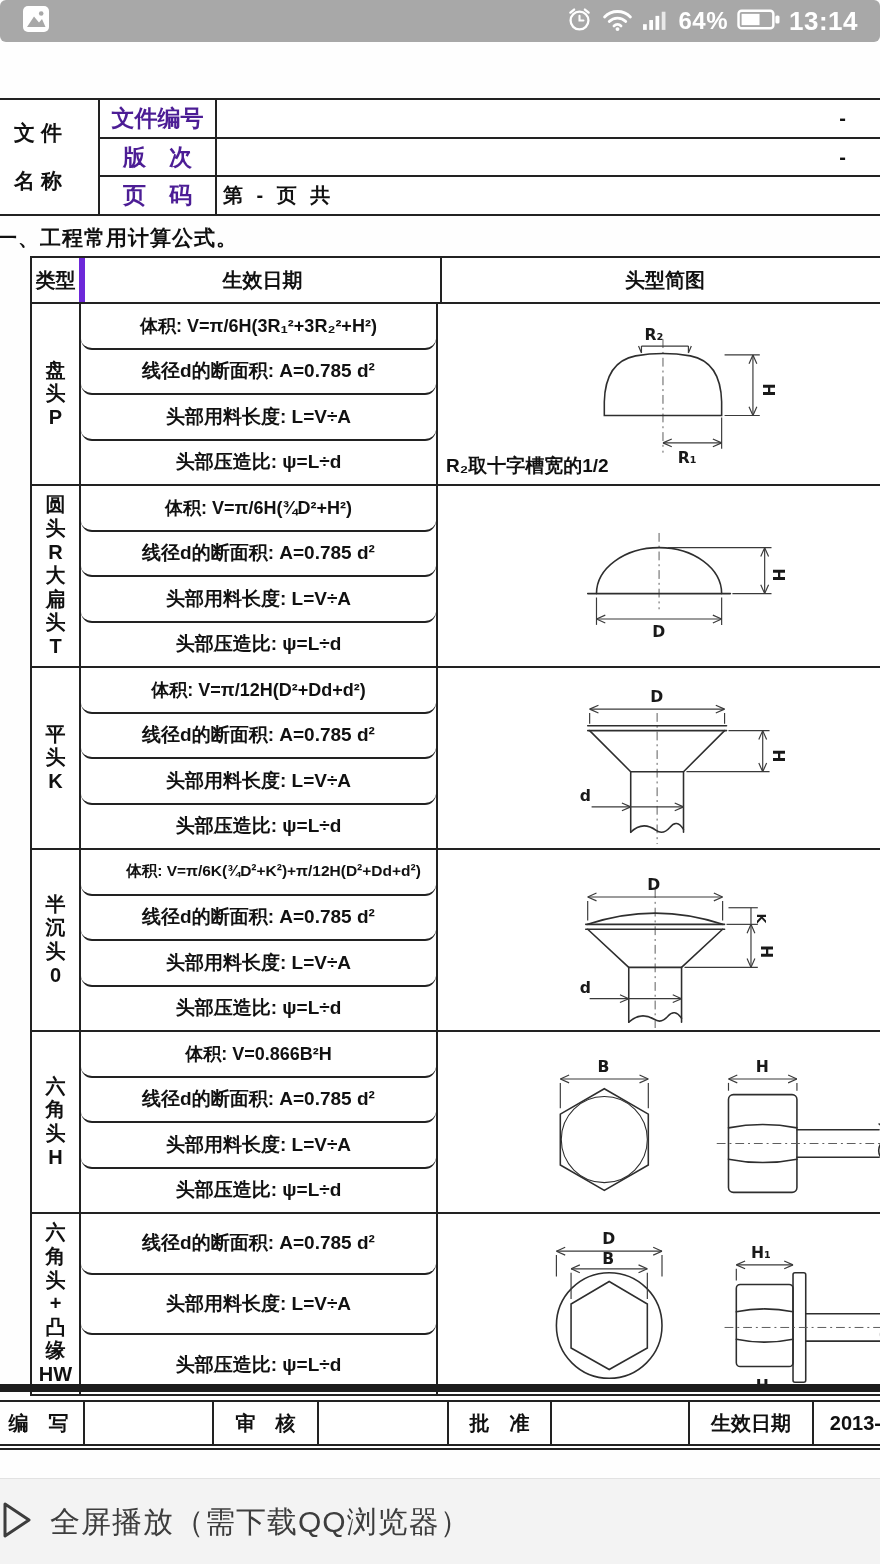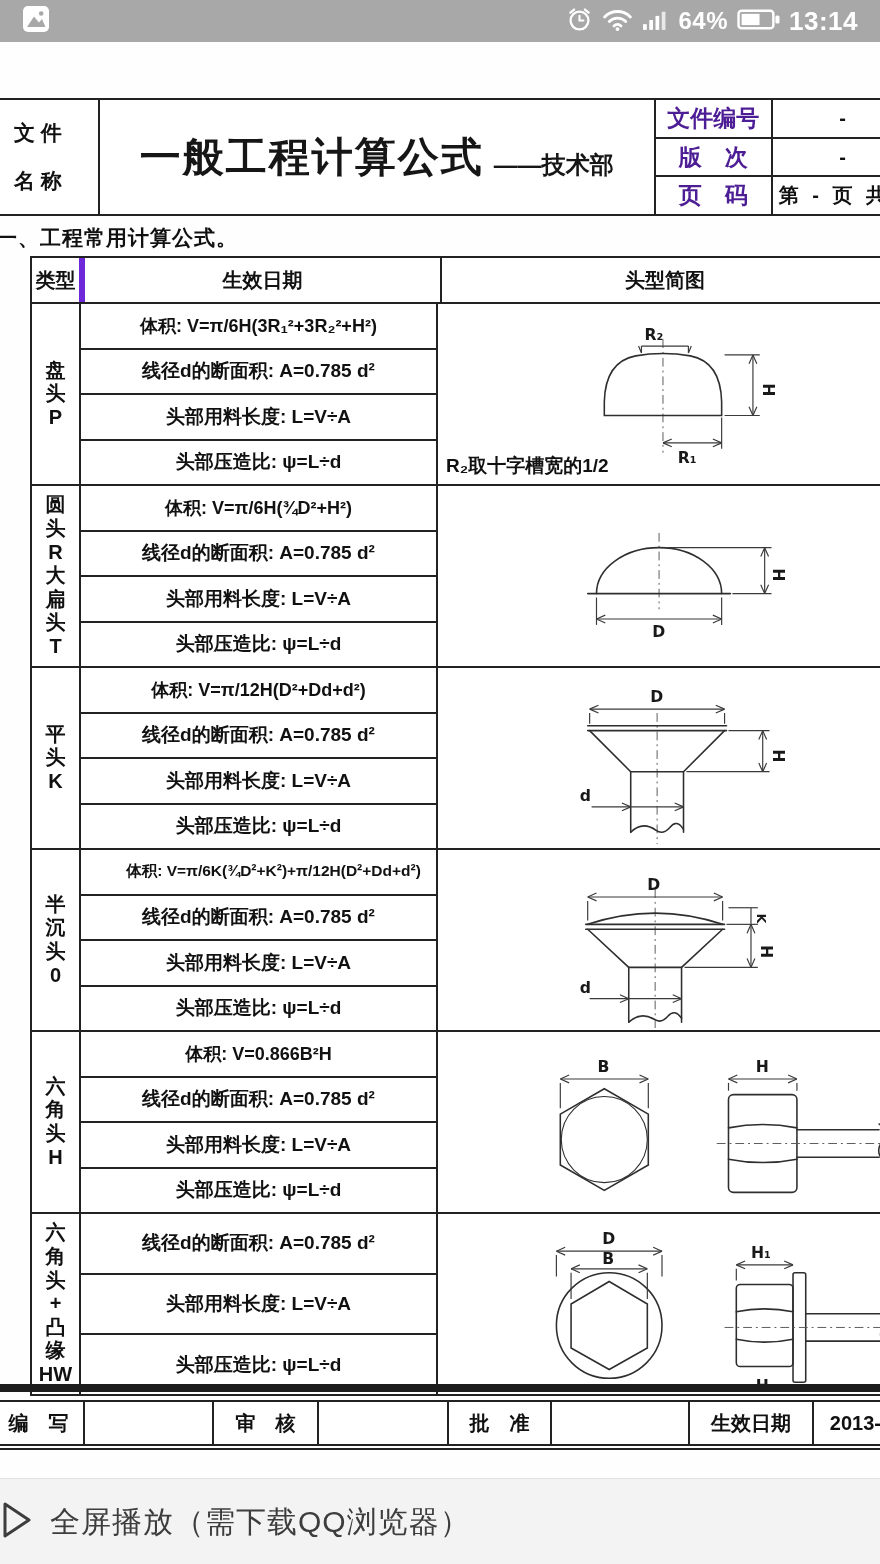--- a/index.html
+++ b/index.html
@@ -1,21 +1,21 @@
 <!DOCTYPE html>
 <html><head>
 <meta charset="utf-8">
 <style>
   html,body{margin:0;padding:0;}
   body{font-family:"Liberation Sans", sans-serif; background:#e9e9e9;}
   .screen{position:relative;width:880px;height:1564px;background:#fefefe;overflow:hidden;margin:0 auto;}
 
   
   .statusbar{position:absolute;left:0;top:0;width:880px;height:42px;background:#a8a8a8;
-    display:flex;align-items:center;justify-content:space-between;padding:0 22px;box-sizing:border-box;}
+    display:flex;align-items:center;justify-content:space-between;padding:0 22px;box-sizing:border-box;border-radius:6px;}
   .sb-right{display:flex;align-items:center;gap:9px;}
   .sb-text{color:#fff;font-size:24px;font-weight:bold;letter-spacing:.5px;}
   .sb-time{font-size:26px;}
 
   
   .hdr-table{position:absolute;left:-48px;top:98px;width:940px;height:118px;
     border:2px solid #222;border-left:none;display:flex;background:#fff;box-sizing:border-box;}
   .hdr-name{width:148px;border-right:2px solid #222;display:flex;flex-direction:column;justify-content:center;
     align-items:center;font-weight:bold;font-size:21px;color:#111;white-space:pre-line;line-height:2.3;padding-left:26px;box-sizing:border-box;}
   .hdr-title-cell{width:555px;border-right:2px solid #222;display:flex;align-items:center;justify-content:center;gap:10px;}
@@ -38,21 +38,21 @@
   .mt-header{display:flex;height:44px;border-bottom:2px solid #222;}
   .mt-h1{width:47px;border-right:6px solid #6d28d9;display:flex;align-items:center;justify-content:center;font-weight:bold;font-size:20px;color:#111;}
   .mt-h2{width:355px;border-right:2px solid #222;display:flex;align-items:center;justify-content:center;font-weight:bold;font-size:20px;color:#111;}
   .mt-h3{flex:1;display:flex;align-items:center;justify-content:center;font-weight:bold;font-size:20px;color:#111;}
   .group{display:flex;height:180px;border-bottom:2px solid #222;}
   .group:last-child{border-bottom:none;}
   .g-type{width:47px;border-right:2px solid #222;display:flex;align-items:center;justify-content:center;text-align:center;
     font-weight:bold;font-size:20px;color:#111;white-space:pre-line;line-height:1.18;}
   .g-forms{width:355px;border-right:2px solid #222;display:flex;flex-direction:column;}
   .frow{flex:1;border-bottom:2px solid #222;display:flex;align-items:center;justify-content:center;
-    font-weight:bold;font-size:19px;color:#111;white-space:nowrap;}
+    font-weight:bold;font-size:19px;color:#111;white-space:nowrap;border-radius:11px;}
   .frow:last-child{border-bottom:none;}
   .frow.f-vol{font-size:18px;}
   .frow.f-sm{font-size:15.5px;padding-left:30px;}
   .g-diagram{flex:1;position:relative;}
   .diag{position:absolute;left:0;top:2px;width:448px;height:176px;}
   .diag-note{position:absolute;left:8px;bottom:5px;font-weight:bold;font-size:19px;color:#111;white-space:nowrap;margin-top:24px;}
 
   
   .shape{stroke:#2e2e2e;stroke-width:1.6;fill:none;stroke-linecap:round;}
   .thin{stroke-width:1.1;}
@@ -120,24 +120,20 @@
           <rect x="37.5" y="7" width="4" height="8" rx="1.5" fill="#fff"></rect>
         </svg>
       </span>
       <span class="sb-text sb-time">13:14</span>
     </span>
   </div>
 
   <div class="hdr-table">
     <div class="hdr-name">文 件
 名 称</div>
-    <div class="hdr-title-cell">
-      <span class="hdr-title">一般工程计算公式</span>
-      <span class="hdr-title-suffix">——技术部</span>
-    </div>
     <div class="hdr-meta">
       <div class="hdr-meta-row">
         <div class="hdr-meta-label">文件编号</div>
         <div class="hdr-meta-value">-</div>
       </div>
       <div class="hdr-meta-row">
         <div class="hdr-meta-label">版　次</div>
         <div class="hdr-meta-value">-</div>
       </div>
       <div class="hdr-meta-row pg">

